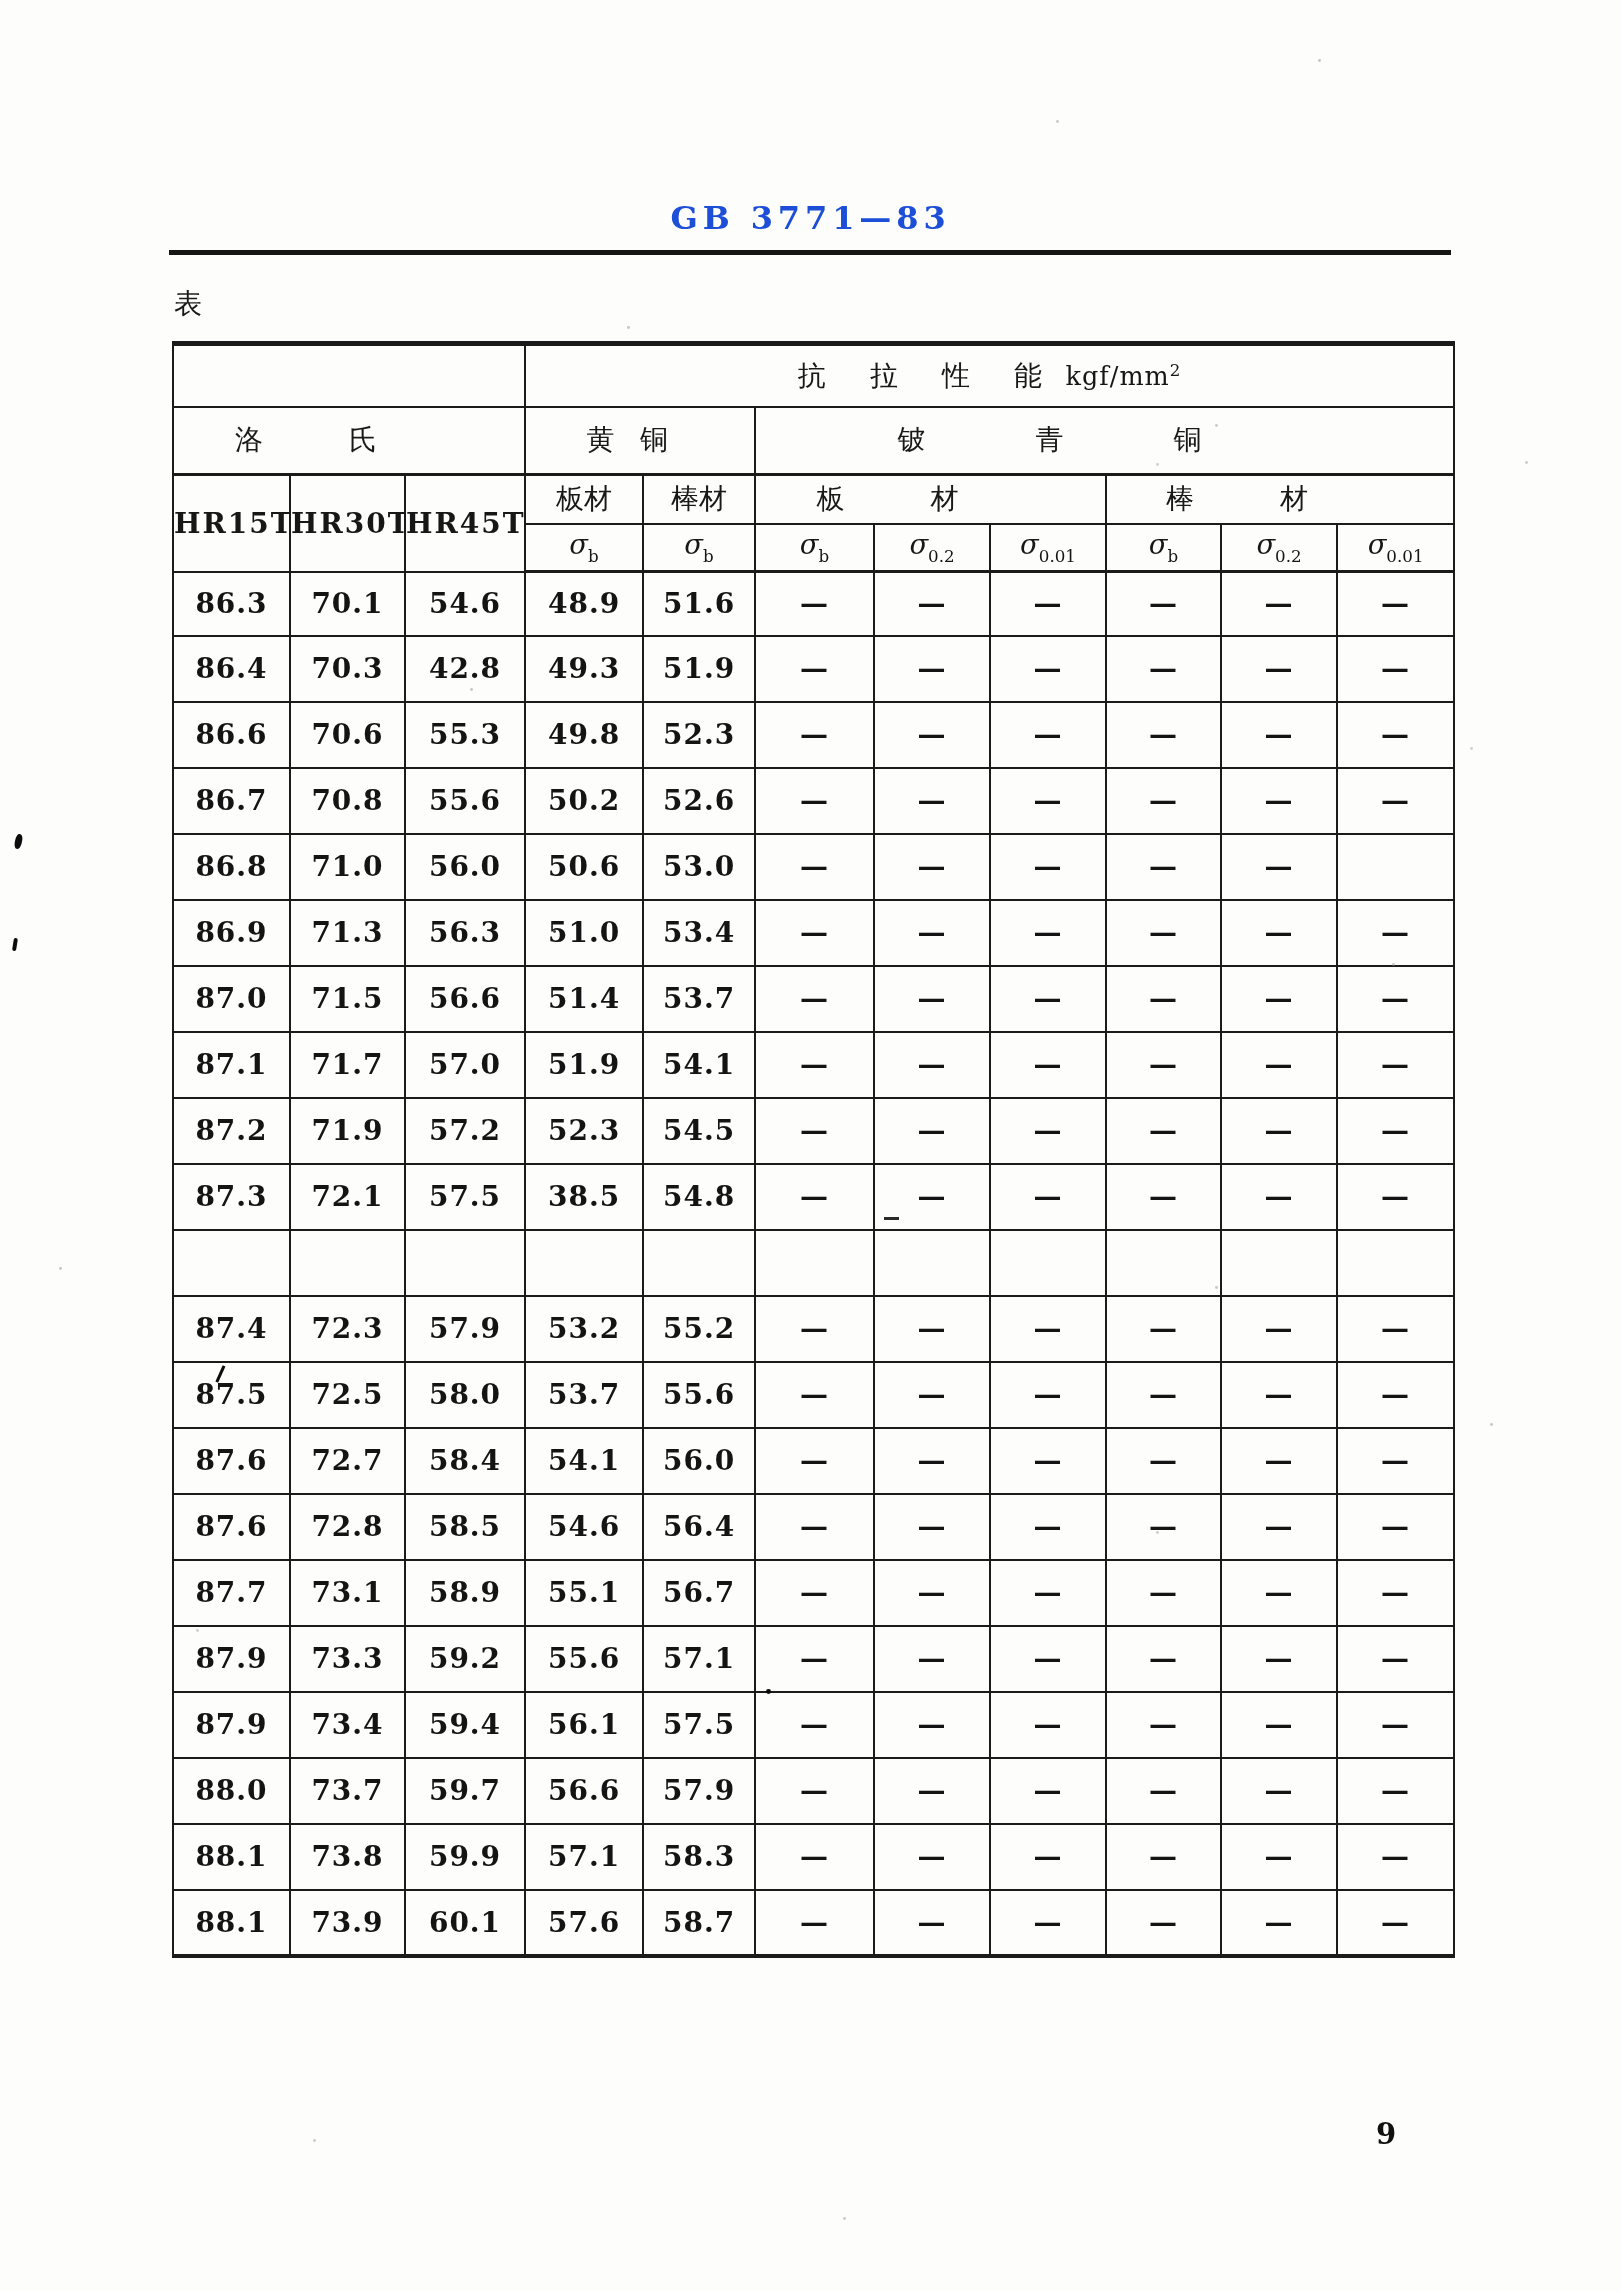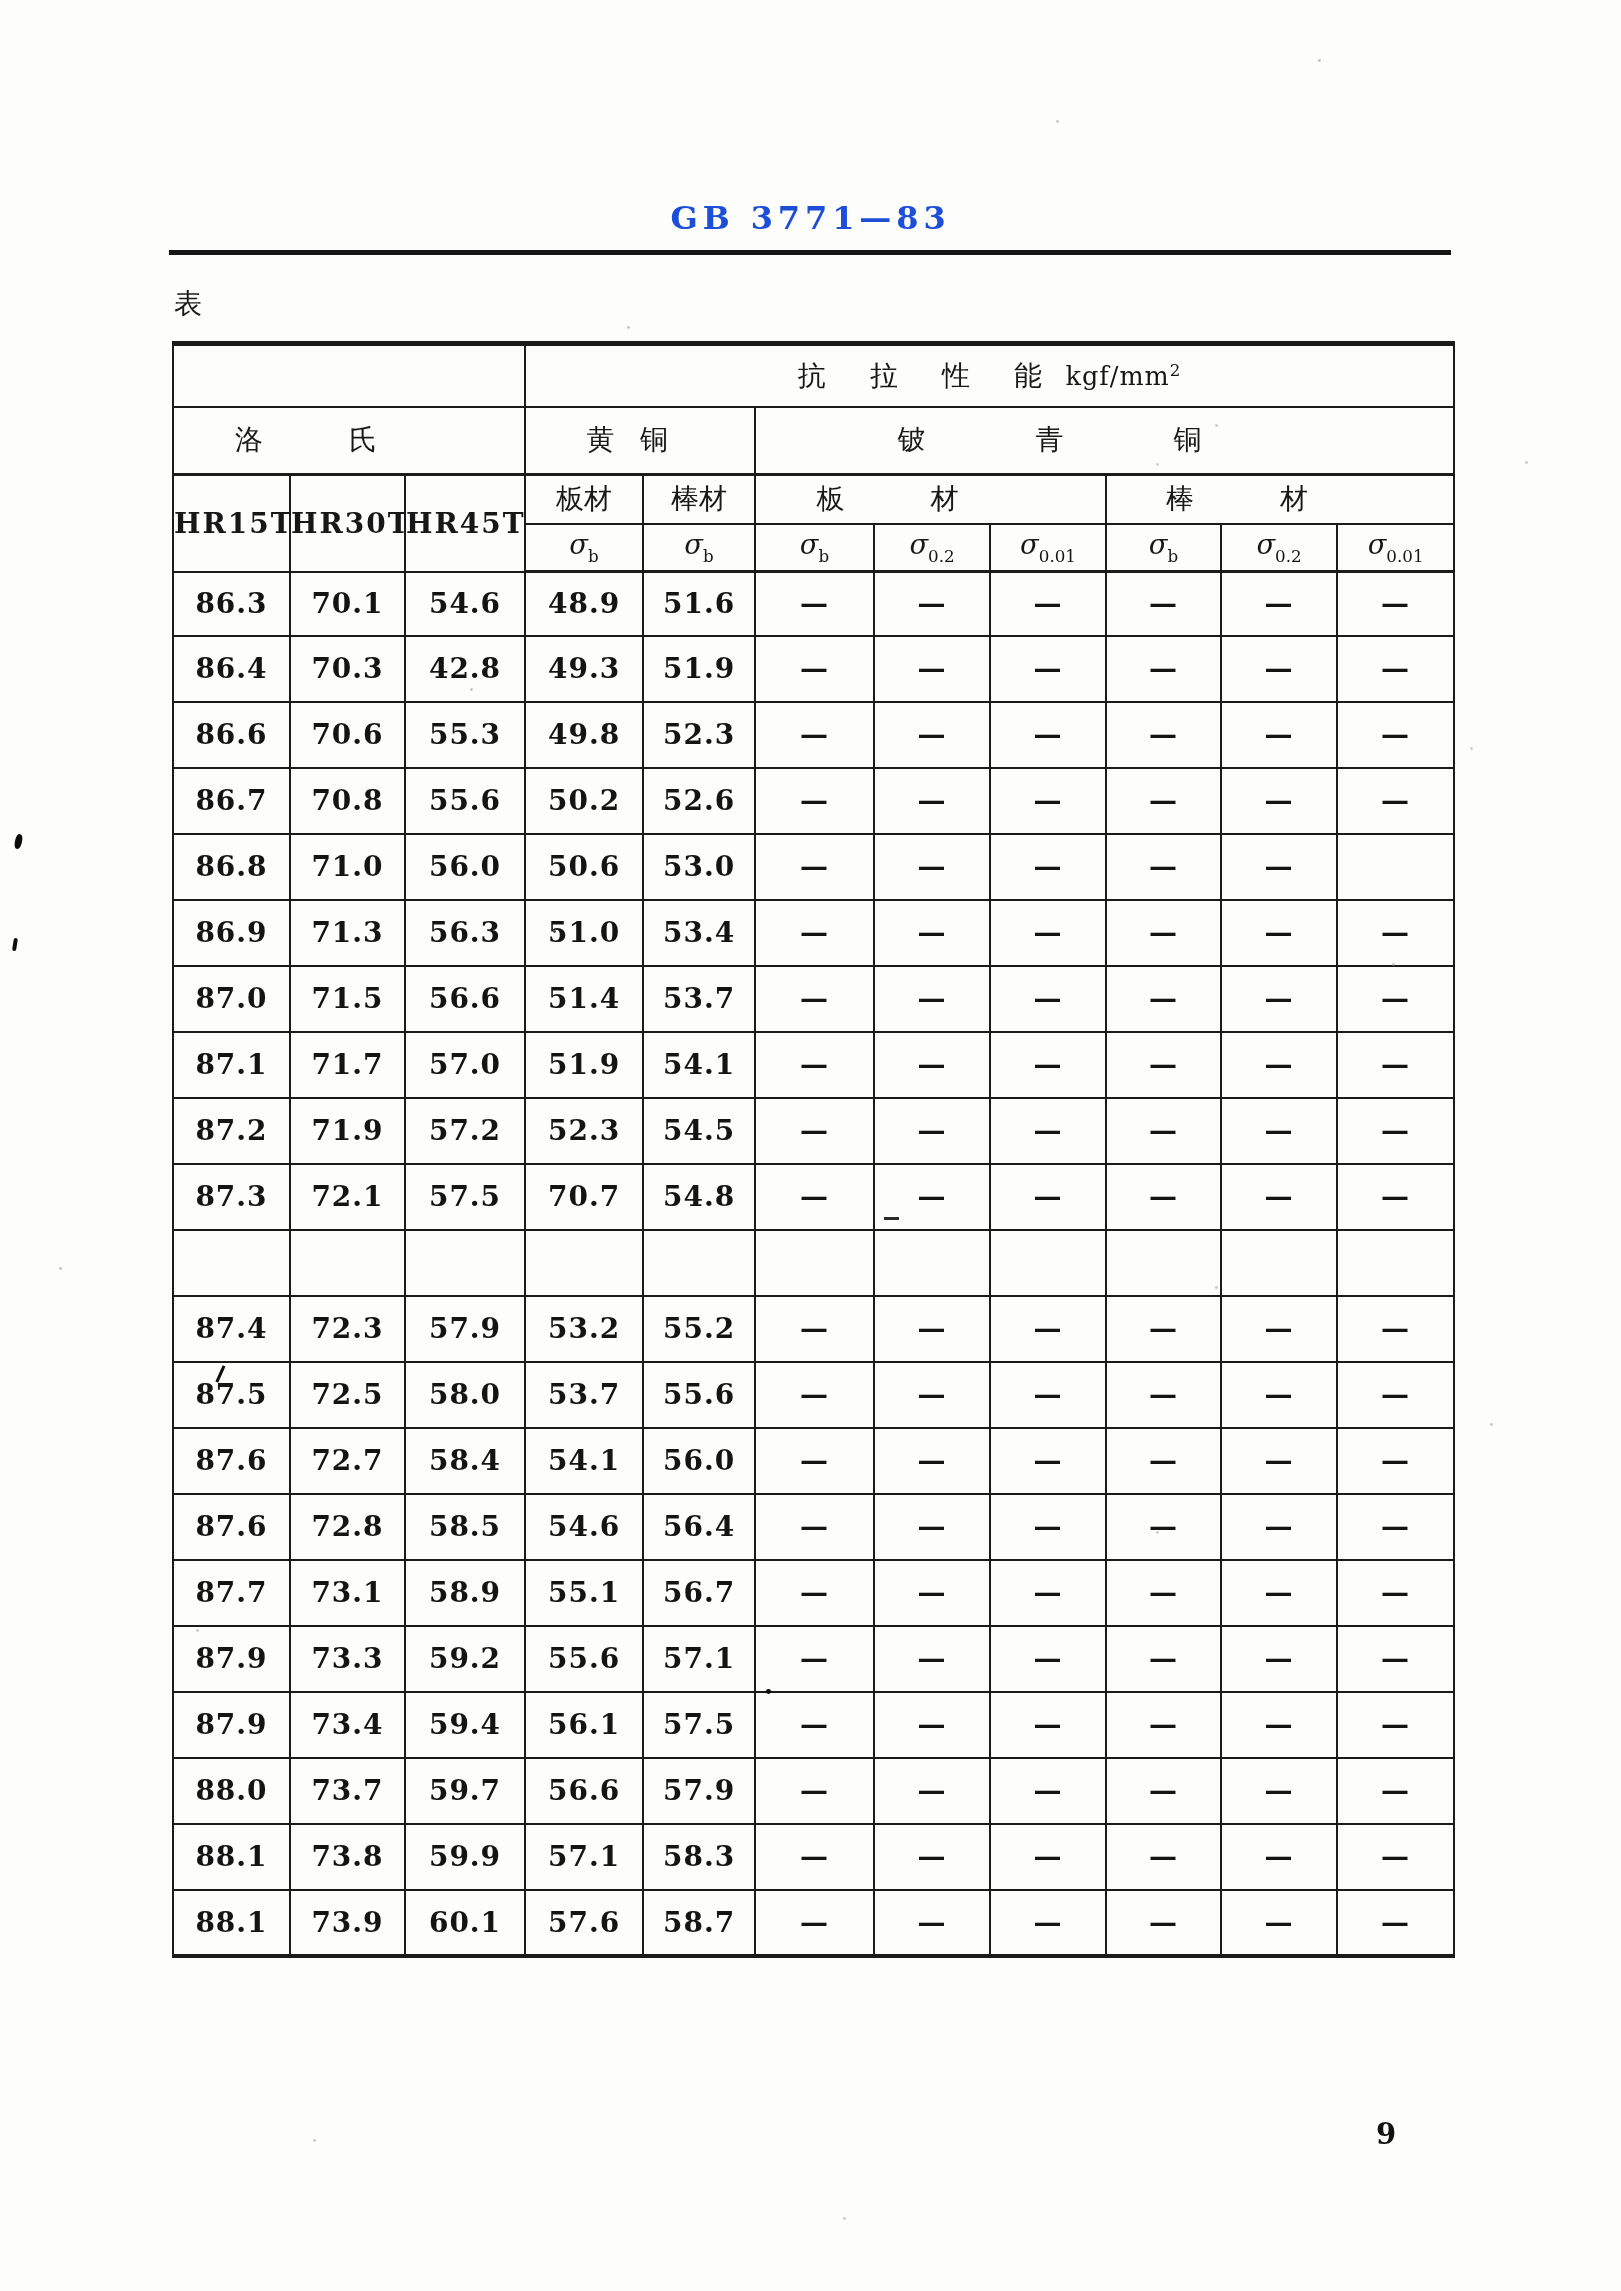--- a/index.html
+++ b/index.html
@@ -251,21 +251,21 @@
           <td class="data-cell">—</td>
           <td class="data-cell">—</td>
           <td class="data-cell">—</td>
           <td class="data-cell">—</td>
           <td class="data-cell">—</td>
         </tr>
         <tr class="h72">
           <td class="data-cell">87.3</td>
           <td class="data-cell">72.1</td>
           <td class="data-cell">57.5</td>
-          <td class="data-cell">70.7</td>
+          <td class="data-cell">38.5</td>
           <td class="data-cell">54.8</td>
           <td class="data-cell">—</td>
           <td class="data-cell">—</td>
           <td class="data-cell">—</td>
           <td class="data-cell">—</td>
           <td class="data-cell">—</td>
           <td class="data-cell">—</td>
         </tr>
         <tr class="h72">
           <td class="data-cell"></td>

